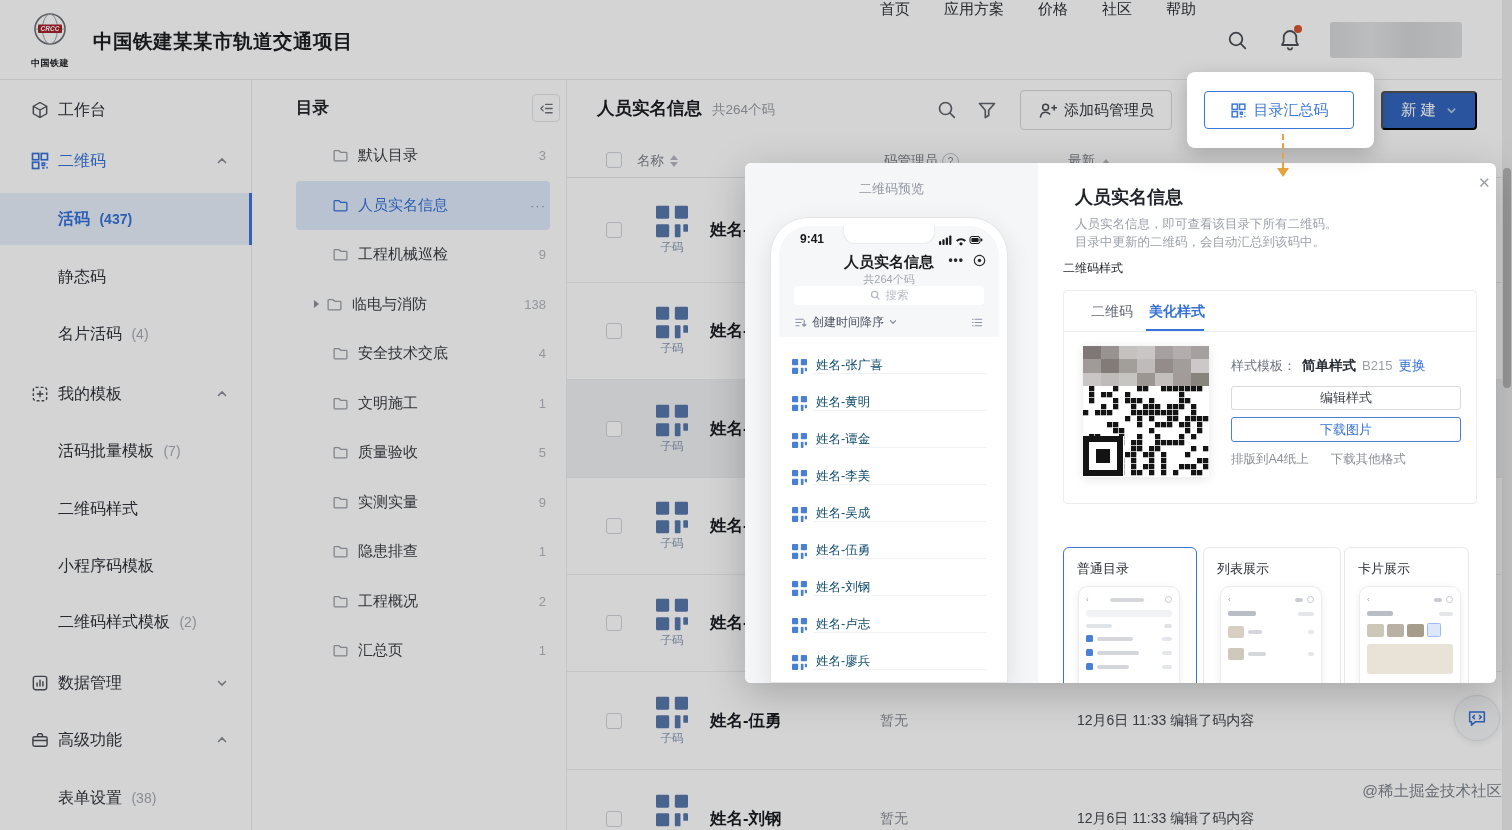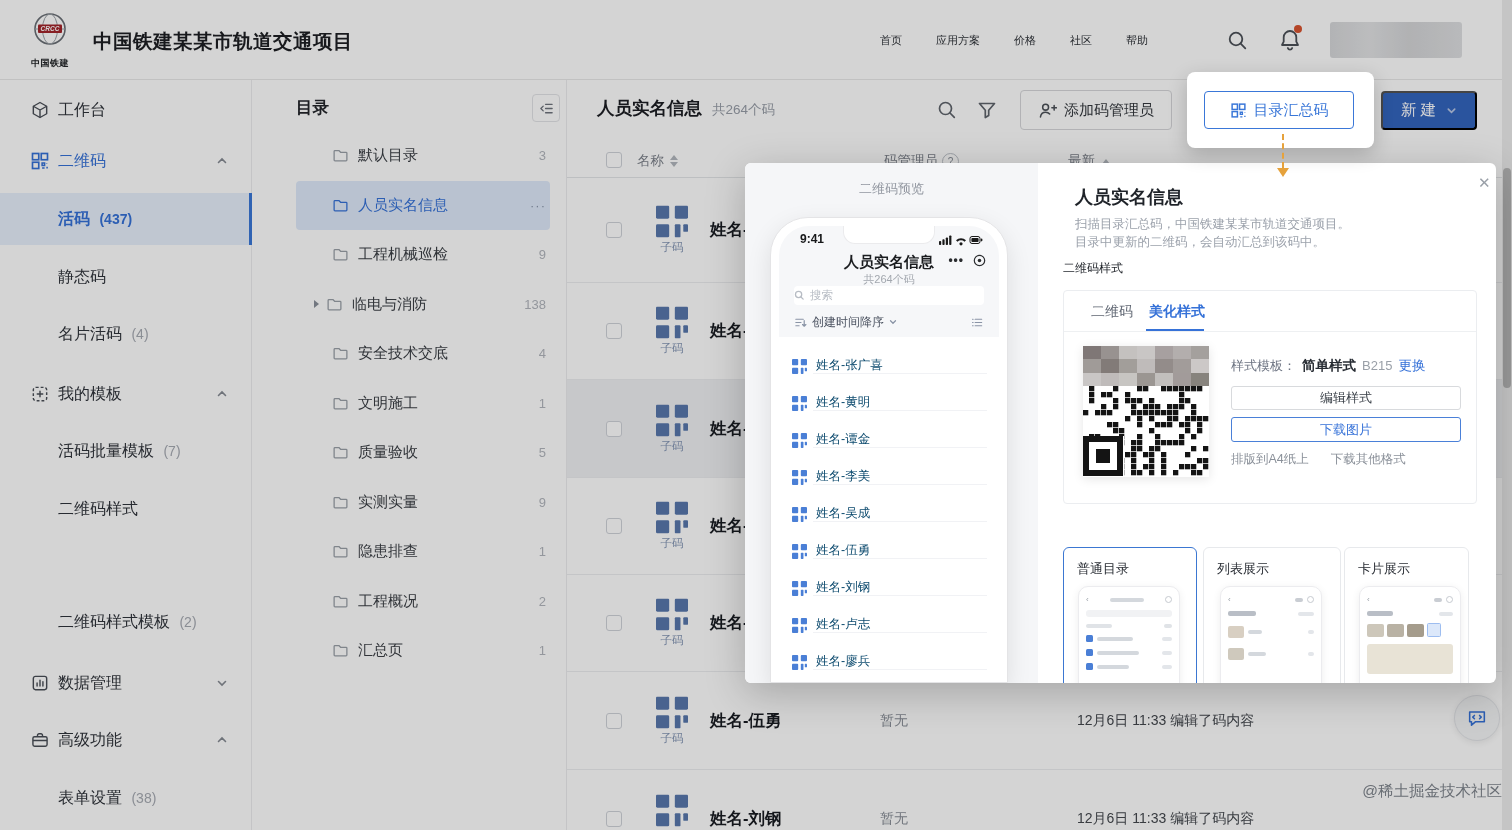--- a/index.html
+++ b/index.html
@@ -4,21 +4,21 @@
 <style>
   html,body{margin:0;padding:0;background:#888;}
   #app{position:relative;width:1512px;height:830px;overflow:hidden;background:#fff;
        font-family:"Liberation Sans","DejaVu Sans",sans-serif;-webkit-font-smoothing:antialiased;}
   .abs{position:absolute}
   .flex{display:flex;align-items:center}
   svg{display:block}
   
   .tophdr{position:absolute;left:0;top:0;width:1512px;height:80px;background:#fff;border-bottom:1px solid #e9e9e9;box-sizing:border-box}
   .apptitle{font-size:19.5px;font-weight:700;color:#1d1f23;letter-spacing:.5px}
-  .nav{position:absolute;left:880px;top:0;height:80px;display:flex;align-items:center;gap:34px;font-size:11px;color:#2f3339}
+  .nav{position:absolute;left:880px;top:0;height:80px;display:flex;gap:34px;font-size:15px;color:#2f3339}
   .nav span{cursor:pointer}
   .userblock{position:absolute;left:1330px;top:22px;width:132px;height:36px;border-radius:3px;
              background:linear-gradient(90deg,#d7d8da,#e2e3e5 30%,#d5d6d8 60%,#dfe0e2);}
   .logoemblem{position:absolute;left:28px;top:10px;width:44px;height:60px;text-align:center}
   .logoemblem .zh{font-size:9px;font-weight:700;color:#232629;letter-spacing:.5px;margin-top:9px}
   
   .sidebar{position:absolute;left:0;top:80px;width:252px;height:750px;background:#fff;border-right:1px solid #ececee;box-sizing:border-box}
   .srow{position:absolute;left:0;width:252px;display:flex;align-items:center;cursor:pointer}
   .srow .ico{position:absolute;left:30px;width:20px;height:20px;color:#4a4f57}
   .srow .lbl{position:absolute;left:58px;font-size:16px;color:#30343b;white-space:nowrap}
@@ -76,21 +76,21 @@
   .phone{position:absolute;left:25px;top:54px;width:238px;height:466px;background:#fff;border:1px solid #e4e4e6;border-radius:38px 38px 0 0;box-shadow:0 8px 24px rgba(0,0,0,.10);box-sizing:border-box}
   .screen{position:absolute;left:8px;right:8px;top:8px;bottom:0;border-radius:30px 30px 0 0;overflow:hidden;background:#fff}
   .screenhead{position:absolute;left:0;top:0;right:0;height:111px;background:#f6f7f9}
   .notch{position:absolute;left:50%;transform:translateX(-50%);top:0;width:92px;height:18px;background:#fff;border:1px solid #ebebed;border-top:none;border-radius:0 0 12px 12px;box-sizing:border-box}
   .ptime{position:absolute;left:21px;top:6px;font-size:12px;font-weight:700;color:#17181a}
   .sticons{position:absolute;right:16px;top:8px}
   .ptitle{position:absolute;left:0;top:27px;width:100%;text-align:center;font-size:15px;font-weight:700;color:#1b1d20}
   .pcapsule{position:absolute;right:13px;top:27px;display:flex;align-items:center;gap:9px;color:#2b2d30}
   .pdots{font-size:12px;font-weight:700;letter-spacing:1px}
   .psub{position:absolute;left:0;top:46px;width:100%;text-align:center;font-size:11px;color:#a2a7ae}
-  .psearch{position:absolute;left:15px;right:15px;top:60px;height:19px;background:#fff;border-radius:4px;display:flex;align-items:center;gap:5px;font-size:11.5px;color:#b7bcc4}
+  .psearch{position:absolute;left:15px;right:15px;top:60px;height:19px;background:#fff;border-radius:4px;display:flex;align-items:center;justify-content:center;gap:5px;font-size:11.5px;color:#b7bcc4}
   .psort{position:absolute;left:15px;right:15px;top:86px;height:20px;display:flex;align-items:center;color:#4b5260;font-size:12px}
   .plist{position:absolute;left:0;right:0;top:111px;bottom:0;background:#fff}
   .prow{position:relative;height:37px;display:flex;align-items:flex-end;padding:0 14px 0 13px;font-size:12.5px;color:#0c4a6e}
   .prow:after{content:'';position:absolute;left:34px;right:12px;bottom:0;height:1px;background:#f1f2f5}
   .prow .picon{margin-right:9px}
   
   .mclose{position:absolute;left:733px;top:11px;font-size:15px;color:#9aa0a8;cursor:pointer}
   .mtitle2{position:absolute;left:330px;top:22px;font-size:18px;font-weight:700;color:#1f2329}
   .mdesc{position:absolute;left:330px;font-size:12.5px;color:#9ba1ab;line-height:18px}
   .msection{position:absolute;left:318px;font-size:12px;font-weight:400;color:#1f2329}
@@ -210,20 +210,23 @@
         <svg width="12" height="12" viewBox="0 0 12 12" fill="none" stroke="#868b93" stroke-width="1.6" stroke-linecap="round">
             <path d="M2.5 7.5 6 4l3.5 3.5"></path>
           </svg>
       </span>
     </div>
     <div class="srow" style="top:345px;height:52px">
       <span class="lbl"><span>活码批量模板</span> <span class="cnt">(7)</span></span>
     </div>
     <div class="srow" style="top:403px;height:52px">
       <span class="lbl">二维码样式</span>
+    </div>
+    <div class="srow" style="top:460px;height:52px">
+      <span class="lbl">小程序码模板</span>
     </div>
     <div class="srow" style="top:516px;height:52px">
       <span class="lbl"><span>二维码样式模板</span> <span class="cnt">(2)</span></span>
     </div>
     <div class="srow" style="top:579px;height:48px">
       <span class="ico">
         <svg viewBox="0 0 24 24" width="20" height="20" fill="none" stroke="currentColor" stroke-width="1.7" stroke-linecap="round">
             <rect x="4" y="4" width="16" height="16" rx="2.5"></rect>
             <path d="M8.5 15.5v-3.5M12 15.5v-7M15.5 15.5v-5"></path>
           </svg>
@@ -700,21 +703,21 @@
                 </span>
                 <span>姓名-周春</span>
               </div>
           </div>
         </div>
       </div>
     </div>
 
     <span class="mclose">✕</span>
     <div class="mtitle2">人员实名信息</div>
-    <div class="mdesc" style="top:52px">扫描目录汇总码，中国铁建某某市轨道交通项目。</div>
+    <div class="mdesc" style="top:52px">人员实名信息，即可查看该目录下所有二维码。</div>
     <div class="mdesc" style="top:70px">目录中更新的二维码，会自动汇总到该码中。</div>
     <div class="msection" style="top:97px">二维码样式</div>
 
     <div class="stylecard">
       <div class="tabrow">
         <span class="tab1">二维码</span>
         <span class="tab2">美化样式</span>
         <span class="tabline"></span>
       </div>
       <div class="qrbox">

